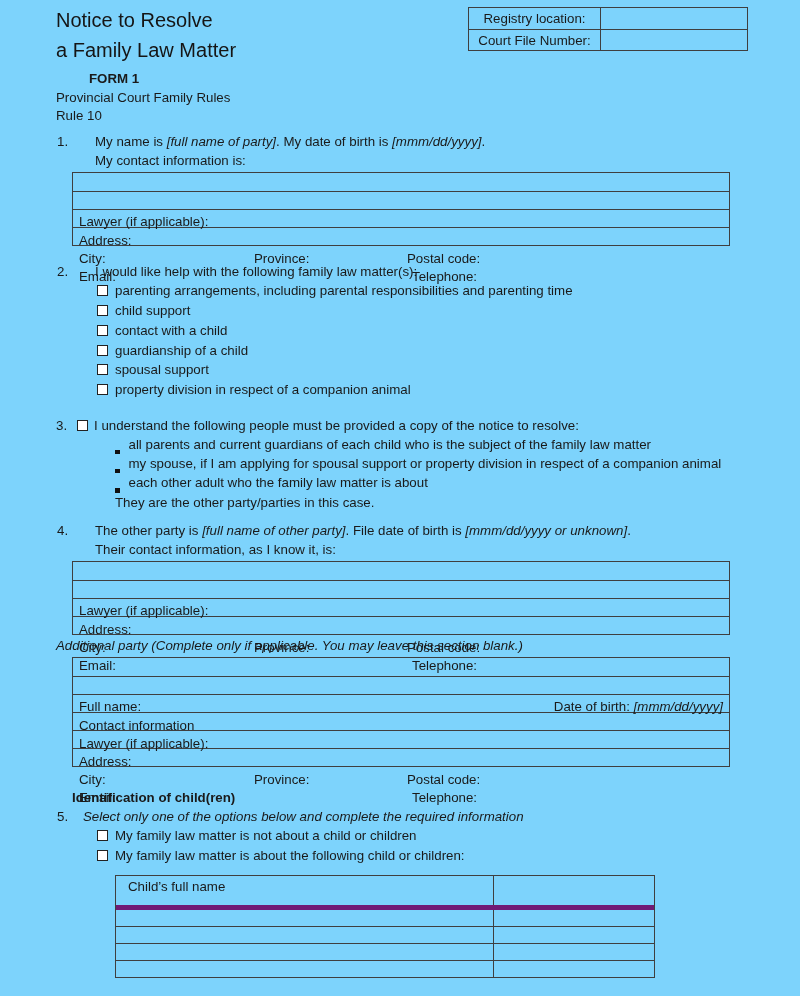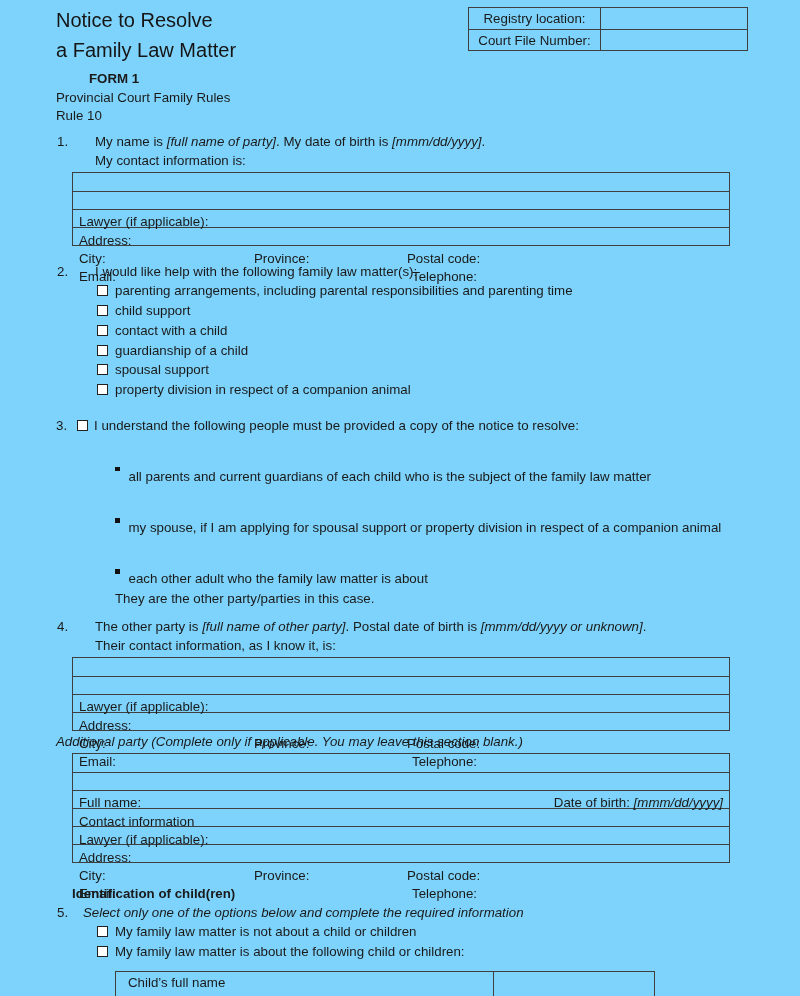--- a/index.html
+++ b/index.html
@@ -38,21 +38,21 @@
   .c-tel { flex:1; }
   .ct-between { display:flex; justify-content:space-between; flex:1; }
   
   .instruction { font-style:italic; margin-left:39px; line-height:19px; }
   .check-row { margin-left:41px; display:flex; align-items:center; gap:7px; height:19.8px;text-align:center; }
   .checkbox { width:11px; height:11px; border:1.2px solid #222; background:#fff; flex:none; }
   
   .item3-head { display:flex; align-items:center; line-height:19.3px; }
   .item3-head .num3 { width:21px; }
   .item3-head .checkbox { margin-right:6px; }
-  .bullet-row { margin-left:59px; display:flex; align-items:flex-start; line-height:19.3px;margin-top:32px; }
+  .bullet-row { margin-left:59px; display:flex; align-items:flex-end; line-height:19.3px; }
   .bullet-sq { width:4.5px; height:4.5px; background:#111; margin-right:9px; flex:none; }
   .closing { margin-left:59px; line-height:19.3px; }
   
   .ap-heading { margin-left:56px; font-style:italic; line-height:18px; margin-top:2px; }
   
   .id-heading { margin-left:72px; font-weight:bold; margin-top:22px; line-height:18px; }
   .item5-line { margin-left:56px; position:relative; padding-left:27px; font-style:italic; line-height:19px; }
   .item5-line .num { font-style:normal; }
   .child-table { margin-left:115px; width:540px; border:1.5px solid #3f3f3f; margin-top:9px; }
   .chd-header { display:flex; height:34px; border-bottom:5px solid #701a75; }
@@ -164,21 +164,21 @@
     <div class="bullet-row">
       <span class="bullet-sq"></span>
       <span>each other adult who the family law matter is about</span>
     </div>
     <div class="closing">They are the other party/parties in this case.</div>
   </div>
 
   <div class="item mt9">
     <div class="num-line">
       <span class="num">4.</span>
-      <span>The other party is </span><span class="ph">[full name of other party]</span><span>. Postal date of birth is </span><span class="ph">[mmm/dd/yyyy or unknown]</span><span>.</span>
+      <span>The other party is </span><span class="ph">[full name of other party]</span><span>. File date of birth is </span><span class="ph">[mmm/dd/yyyy or unknown]</span><span>.</span>
     </div>
     <div class="indent39">Their contact information, as I know it, is:</div>
     <div class="contact-table">
       <div class="ct-row">
           <div class="ct-cell ct-full">Lawyer (if applicable):</div>
         </div>
       <div class="ct-row">
           <div class="ct-cell ct-full">Address:</div>
         </div>
       <div class="ct-row">

